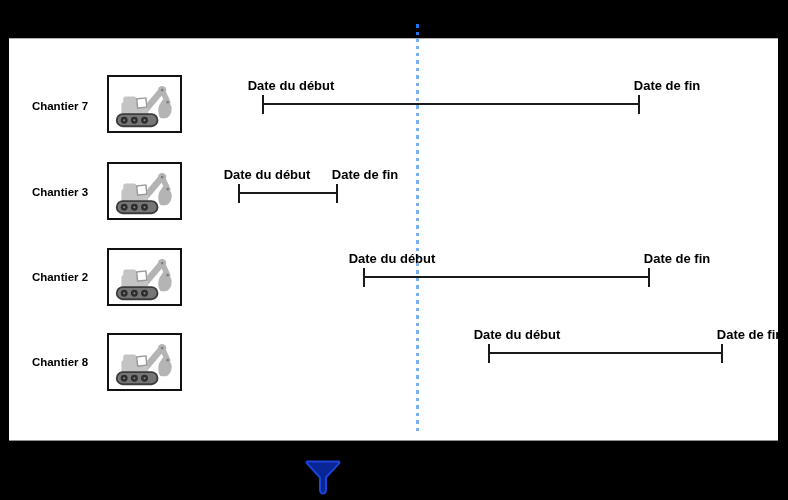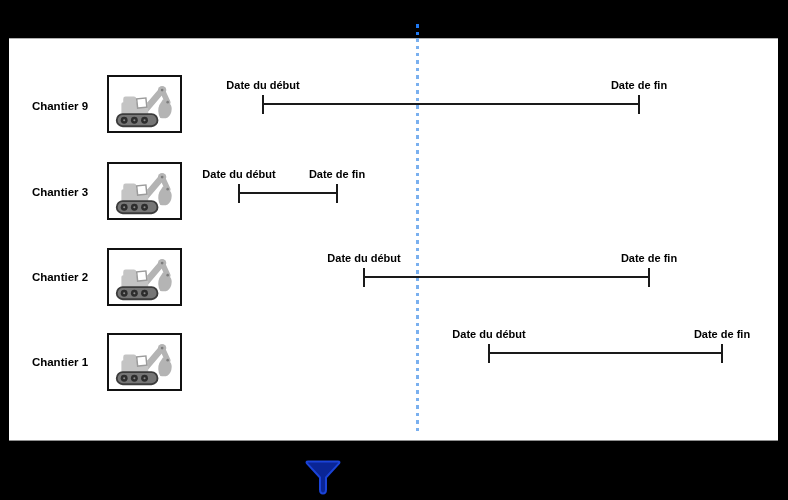--- a/index.html
+++ b/index.html
@@ -22,21 +22,21 @@
     display:flex;align-items:center;justify-content:center;
   }
   .icon-box svg{display:block;}
   .timeline{position:absolute;height:19px;}
   .tl-line{position:absolute;left:0;right:0;top:8px;height:2px;background:#1a1a1a;}
   .tl-tick{position:absolute;top:0;width:2px;height:19px;background:#1a1a1a;}
   .tl-tick-start{left:-1px;}
   .tl-tick-end{right:-1px;}
   .tl-label{
     position:absolute;top:-17px;white-space:nowrap;transform:translateX(-50%);
-    font-size:11px;font-weight:700;color:#000;line-height:15px;
+    font-size:13px;font-weight:700;color:#000;line-height:15px;margin-left:28px;
   }
   .tl-label-start{left:0;}
   .tl-label-end{left:100%;text-align:right;}
   .divider{position:absolute;left:416px;width:3px;}
   .divider-top{
     top:24px;height:14px;
     background:repeating-linear-gradient(180deg,#1e78f2 0 3.5px,transparent 3.5px 7.5px);
   }
   .divider-main{
     top:38px;height:395px;
@@ -71,21 +71,21 @@
   </defs>
 </svg>
 
 <div class="stage">
 
   <div class="panel"></div>
 
   <div class="divider divider-top"></div>
   <div class="divider divider-main"></div>
 
-  <div class="row-label" style="top:100px">Chantier 9</div>
+  <div class="row-label" style="top:100px">Chantier 7</div>
   <div class="icon-box" style="top:75px">
     <svg width="66" height="50" viewBox="0 0 71 54">
         <use href="#excav"></use>
       </svg>
   </div>
   <div class="timeline" style="left:263px;top:95px;width:376px">
     <div class="tl-line"></div>
     <div class="tl-tick tl-tick-start"></div>
     <div class="tl-tick tl-tick-end"></div>
     <span class="tl-label tl-label-start">Date du début</span>
@@ -113,21 +113,21 @@
       </svg>
   </div>
   <div class="timeline" style="left:364px;top:268px;width:285px">
     <div class="tl-line"></div>
     <div class="tl-tick tl-tick-start"></div>
     <div class="tl-tick tl-tick-end"></div>
     <span class="tl-label tl-label-start">Date du début</span>
     <span class="tl-label tl-label-end">Date de fin</span>
   </div>
 
-  <div class="row-label" style="top:356px">Chantier 1</div>
+  <div class="row-label" style="top:356px">Chantier 8</div>
   <div class="icon-box" style="top:333px">
     <svg width="66" height="50" viewBox="0 0 71 54">
         <use href="#excav"></use>
       </svg>
   </div>
   <div class="timeline" style="left:489px;top:344px;width:233px">
     <div class="tl-line"></div>
     <div class="tl-tick tl-tick-start"></div>
     <div class="tl-tick tl-tick-end"></div>
     <span class="tl-label tl-label-start">Date du début</span>

